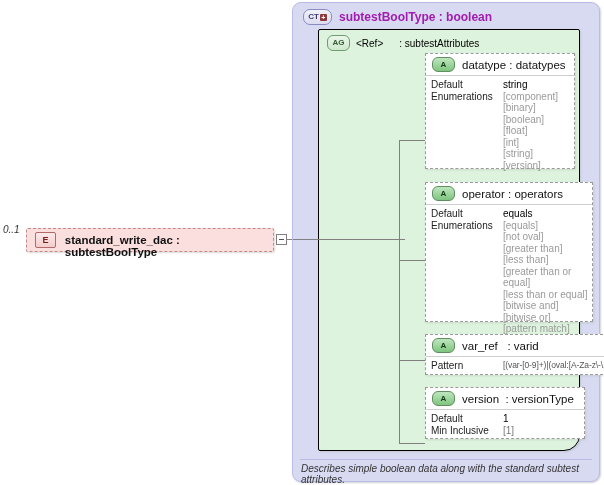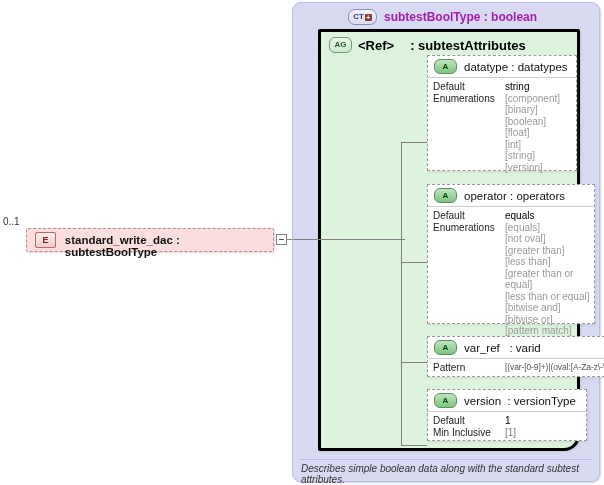--- a/index.html
+++ b/index.html
@@ -30,21 +30,20 @@
     box-sizing: border-box;
     box-shadow: 1px 1px 2px rgba(120,120,150,.35);
   }
   #ct-header {
     position: absolute;
     left: 10px;
     top: 6px;
     display: flex;
     align-items: center;
     gap: 7px;
-    margin-left: 45px;
   }
   .icon-ct {
     display: inline-flex;
     align-items: center;
     justify-content: center;
     width: 27px;
     height: 14px;
     border: 1px solid #8a8cc0;
     border-radius: 7px;
     background: linear-gradient(#f2f2fa, #dcdcf0);
@@ -73,21 +72,21 @@
   }
 
   
   #ag-panel {
     position: absolute;
     left: 25px;
     top: 26px;
     width: 262px;
     height: 422px;
     background: #ddf3dd;
-    border: 3px solid #000000;
+    border: 1px solid #000000;
     border-radius: 2px 2px 16px 2px;
     box-sizing: border-box;
     box-shadow: 1px 1px 2px rgba(140,160,140,.30);
   }
   #ag-header {
     position: absolute;
     left: 8px;
     top: 5px;
     display: flex;
     align-items: center;
@@ -100,21 +99,21 @@
     width: 21px;
     height: 14px;
     border: 1px solid #6f9b6f;
     border-radius: 6px;
     background: linear-gradient(#eaf7ea, #cfe8cf);
     font-size: 8px;
     font-weight: bold;
     color: #2f5c2f;
     line-height: 1;
   }
-  #ag-title { font-size: 13px; font-weight: bold; }
+  #ag-title { font-size: 10px; font-weight: normal; }
   #ag-title .gap { display:inline-block; width: 16px; }
 
   
   .attr {
     position: absolute;
     border: 1px dashed #9a9a9a;
     background: #ffffff;
     box-sizing: border-box;
     box-shadow: 1px 1px 2px rgba(150,160,150,.28);
   }
@@ -210,22 +209,23 @@
     background: linear-gradient(#fdeaea, #f4cccc);
     font-size: 9px;
     font-weight: bold;
     color: #7a2323;
     line-height: 1;
   }
   #elem-label { font-size: 11.5px; font-weight: bold; color: #111; margin-top: 12px; }
   #cardinality {
     position: absolute;
     left: 3px;
-    top: 216px;
+    top: 224px;
     font-size: 10px;
+    font-style: italic;
     color: #333;
   }
   #expand-box {
     position: absolute;
     left: 276px;
     top: 234px;
     width: 11px;
     height: 11px;
     border: 1px solid #808080;
     background: #fff;

